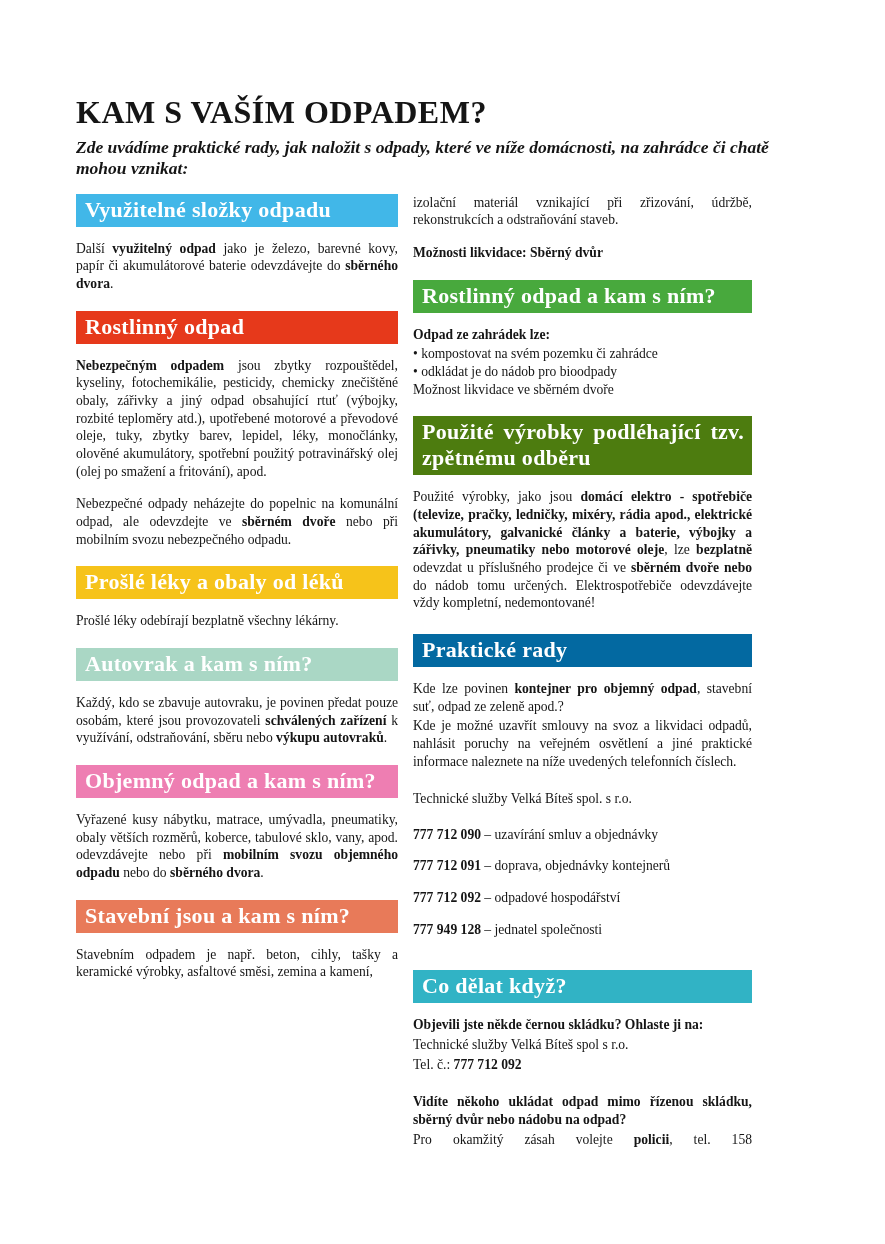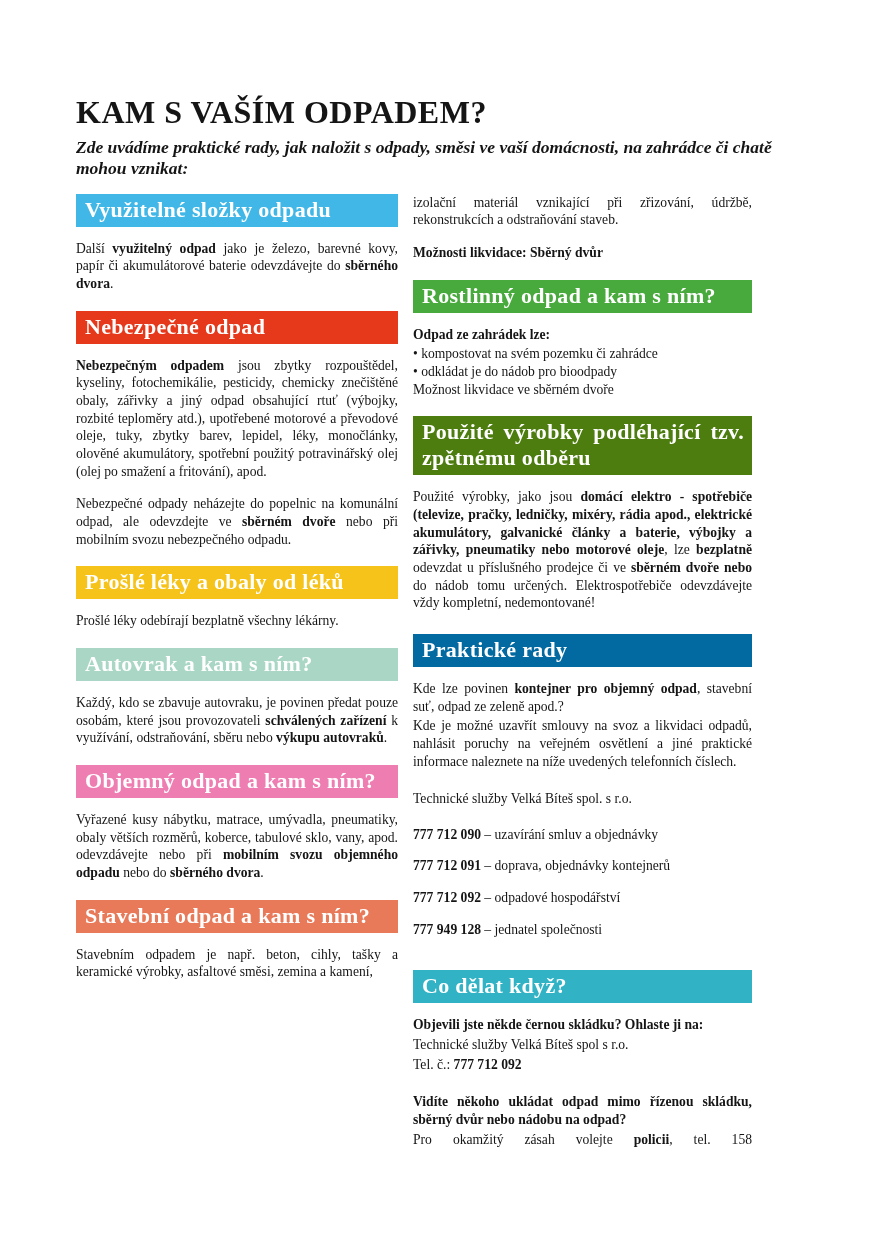--- a/index.html
+++ b/index.html
@@ -39,54 +39,54 @@
   .gap-md{margin-top:22px;}
   .gap-lg{margin-top:32px;}
   b{font-weight:bold;}
 </style>
 </head>
 <body>
 
 <div class="page">
 
   <h1 class="title">KAM S VAŠÍM ODPADEM?</h1>
-  <p class="subtitle">Zde uvádíme praktické rady, jak naložit s odpady, směsi ve vaší domácnosti, na zahrádce či chatě mohou vznikat:</p>
+  <p class="subtitle">Zde uvádíme praktické rady, jak naložit s odpady, které ve níže domácnosti, na zahrádce či chatě mohou vznikat:</p>
 
   <div class="columns">
 
     <div class="col-left">
 
       <section class="sec">
         <div class="hdr" style="background-color: rgb(65, 183, 232);">Využitelné složky odpadu</div>
         <p class="body-p"><span>Další </span><b>využitelný odpad</b><span> jako je železo, barevné kovy, papír či akumulátorové baterie odevzdávejte do </span><b>sběrného dvora</b><span>.</span></p>
       </section>
 
       <section class="sec">
-        <div class="hdr" style="background-color: rgb(230, 57, 27);">Nebezpečné odpad</div>
+        <div class="hdr" style="background-color: rgb(230, 57, 27);">Rostlinný odpad</div>
         <p class="body-p"><b>Nebezpečným odpadem</b><span> jsou zbytky rozpouštědel, kyseliny, fotochemikálie, pesticidy, chemicky znečištěné obaly, zářivky a jiný odpad obsahující rtuť (výbojky, rozbité teploměry atd.), upotřebené motorové a převodové oleje, tuky, zbytky barev, lepidel, léky, monočlánky, olověné akumulátory, spotřební použitý potravinářský olej (olej po smažení a fritování), apod.</span></p>
         <p class="body-p"><span>Nebezpečné odpady neházejte do popelnic na komunální odpad, ale odevzdejte ve </span><b>sběrném dvoře</b><span> nebo při mobilním svozu nebezpečného odpadu.</span></p>
       </section>
 
       <section class="sec">
         <div class="hdr" style="background-color: rgb(246, 195, 26);">Prošlé léky a obaly od léků</div>
         <p class="body-p"><span>Prošlé léky odebírají bezplatně všechny lékárny.</span></p>
       </section>
 
       <section class="sec">
         <div class="hdr" style="background-color: rgb(170, 215, 197);">Autovrak a kam s ním?</div>
         <p class="body-p"><span>Každý, kdo se zbavuje autovraku, je povinen předat pouze osobám, které jsou provozovateli </span><b>schválených zařízení</b><span> k využívání, odstraňování, sběru nebo </span><b>výkupu autovraků</b><span>.</span></p>
       </section>
 
       <section class="sec">
         <div class="hdr" style="background-color: rgb(238, 126, 178);">Objemný odpad a kam s ním?</div>
         <p class="body-p"><span>Vyřazené kusy nábytku, matrace, umývadla, pneumatiky, obaly větších rozměrů, koberce, tabulové sklo, vany, apod. odevzdávejte nebo při </span><b>mobilním svozu objemného odpadu</b><span> nebo do </span><b>sběrného dvora</b><span>.</span></p>
       </section>
 
       <section class="sec">
-        <div class="hdr" style="background-color: rgb(232, 122, 89);">Stavební odpad a kam s ním?</div>
+        <div class="hdr" style="background-color: rgb(232, 122, 89);">Stavební jsou a kam s ním?</div>
         <p class="body-p"><span>Stavebním odpadem je např. beton, cihly, tašky a keramické výrobky, asfaltové směsi, zemina a kamení,</span></p>
       </section>
 
     </div>
 
     <div class="col-right">
 
       <section class="sec">
         <p class="body-p"><span>izolační materiál vznikající při zřizování, údržbě, rekonstrukcích a odstraňování staveb.</span></p>
         <p class="body-p bold no-just">Možnosti likvidace: Sběrný dvůr</p>

